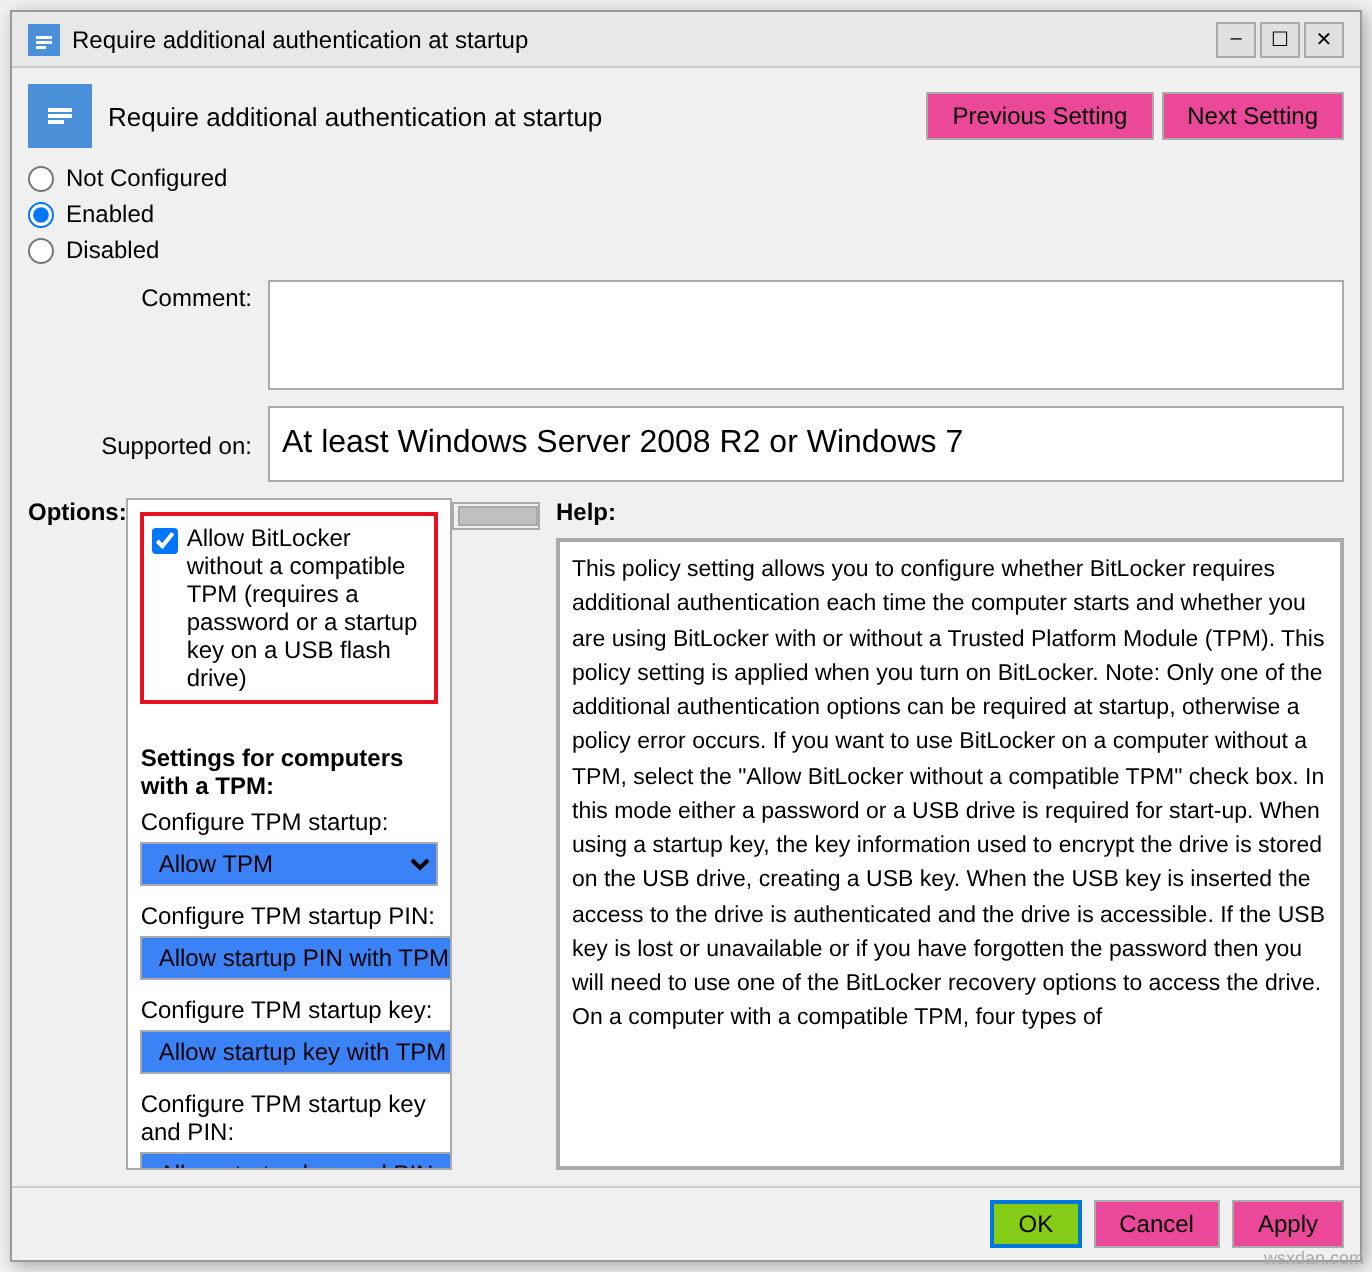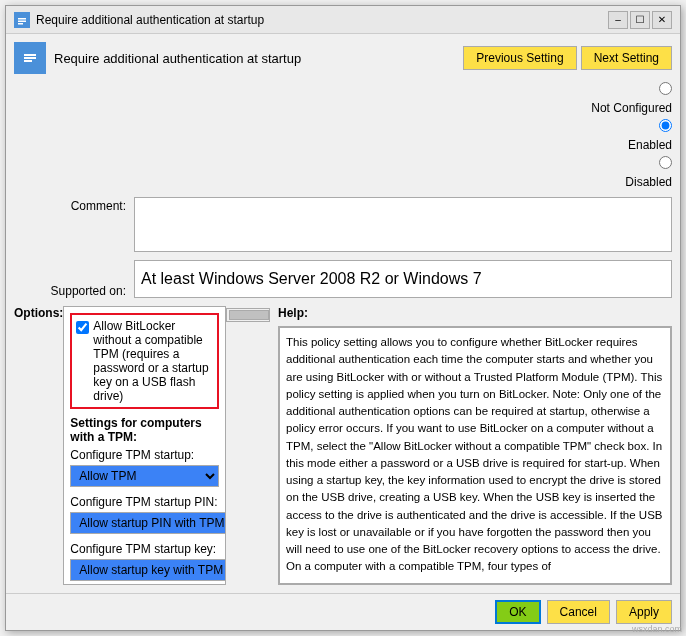--- a/index.html
+++ b/index.html
@@ -90,41 +90,40 @@
       font-size: 13px;
       font-weight: normal;
     }
     .header-buttons {
       display: flex;
       gap: 4px;
     }
     .btn {
       padding: 3px 12px;
       border: 1px solid #aaa;
-      background: #fde047;
+      background: #ec4899;
       cursor: pointer;
       font-size: 12px;
       height: 24px;
     }
     .btn-ok {
       background: #84cc16;
       border: 2px solid #0078d7;
     }
     .radio-section {
       display: flex;
       flex-direction: column;
       gap: 4px;
       margin-bottom: 8px;
       flex-shrink: 0;
     }
     .radio-item {
       display: flex;
       align-items: flex-end;
       gap: 6px;
-      flex-direction: column;
     }
     .radio-item input[type=radio] { cursor: pointer; }
     .comment-row {
       display: flex;
       align-items: flex-start;
       margin-bottom: 8px;
       flex-shrink: 0;
     }
     .comment-label {
       width: 120px;
@@ -136,21 +135,21 @@
       flex: 1;
       height: 55px;
       border: 1px solid #aaa;
       background: white;
       resize: none;
       font-size: 12px;
       padding: 2px;
     }
     .supported-row {
       display: flex;
-      align-items: flex-end;
+      align-items: center;
       margin-bottom: 8px;
       flex-shrink: 0;
     }
     .supported-label {
       width: 120px;
       text-align: right;
       padding-right: 8px;
       padding-top: 2px;
     }
     .supported-box {
@@ -192,21 +191,21 @@
       border: 1px solid #aaa;
       background: white;
       overflow-y: auto;
       padding: 6px;
       font-size: 11.5px;
       line-height: 1.5;
     }
     .tpm-checkbox-box {
       border: 2px solid #e81123;
       padding: 4px;
-      margin-bottom: 7px;
+      margin-bottom: 20px;
     }
     .checkbox-row {
       display: flex;
       align-items: flex-start;
       gap: 4px;
     }
     .checkbox-row input[type=checkbox] { margin-top: 2px; flex-shrink: 0; }
     .section-label {
       font-weight: bold;
       margin-bottom: 4px;

